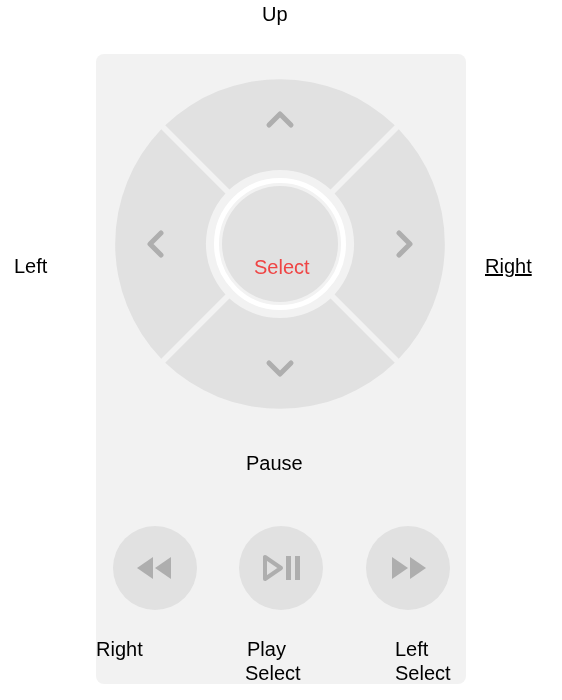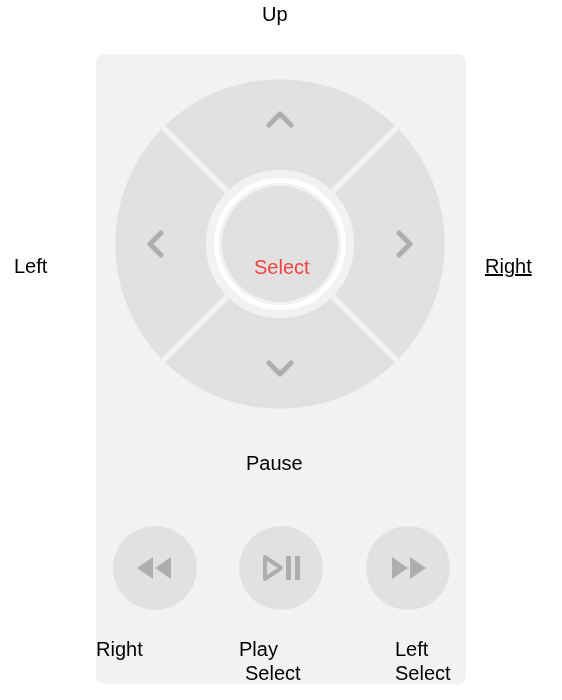--- a/index.html
+++ b/index.html
@@ -26,21 +26,21 @@
 
   
   .label { position: absolute; font-size: 20px; color: #000; }
   .lbl-up    { left: 262px; top: 3px; }
   .lbl-left  { left: 14px;  top: 255px; }
   .lbl-right { left: 485px; top: 255px; text-decoration: underline; }
   .lbl-down  { left: 246px; top: 452px; }
   .lbl-select { position: absolute; left: 254px; top: 256px; font-size: 20px; color: #ef4444; }
 
   .lbl-rewind   { left: 96px;  top: 638px; }
-  .lbl-playpause-1 { left: 239px; top: 638px; text-align: center; }
+  .lbl-playpause-1 { left: 247px; top: 638px; text-align: center; }
   .lbl-playpause-2 { left: 245px; top: 662px; }
   .lbl-ff-1 { left: 395px; top: 638px; }
   .lbl-ff-2 { left: 395px; top: 662px; }
 
   
   .dpad {
     position: absolute;
     left: 114px;
     top: 78px;
     width: 332px;

